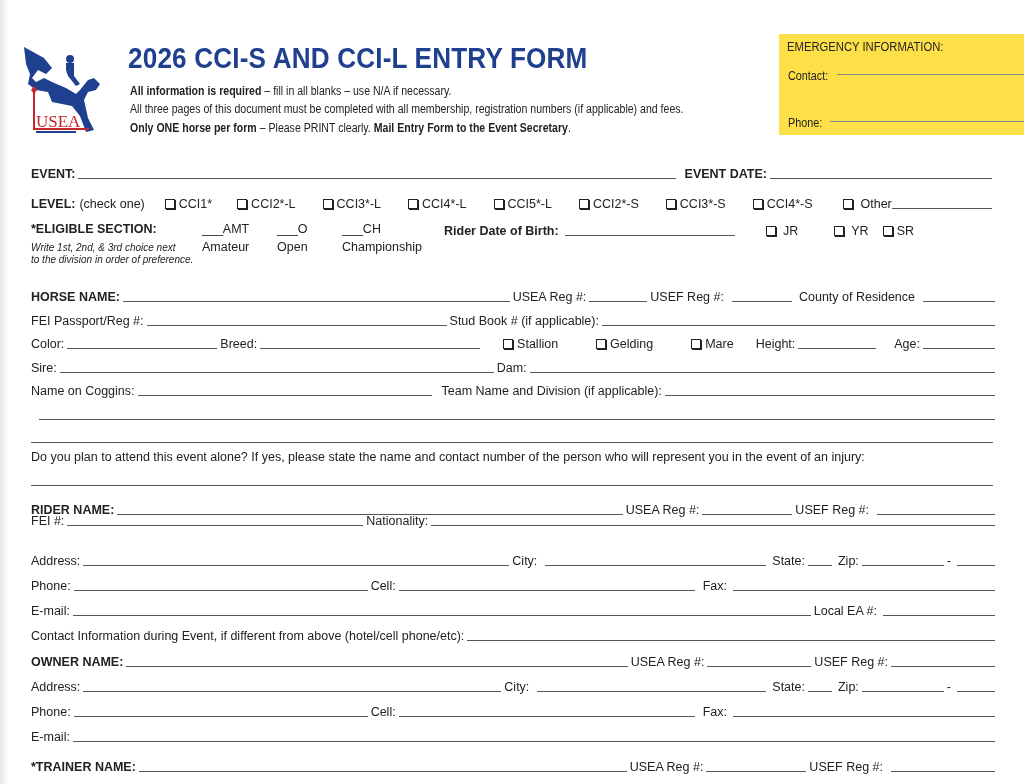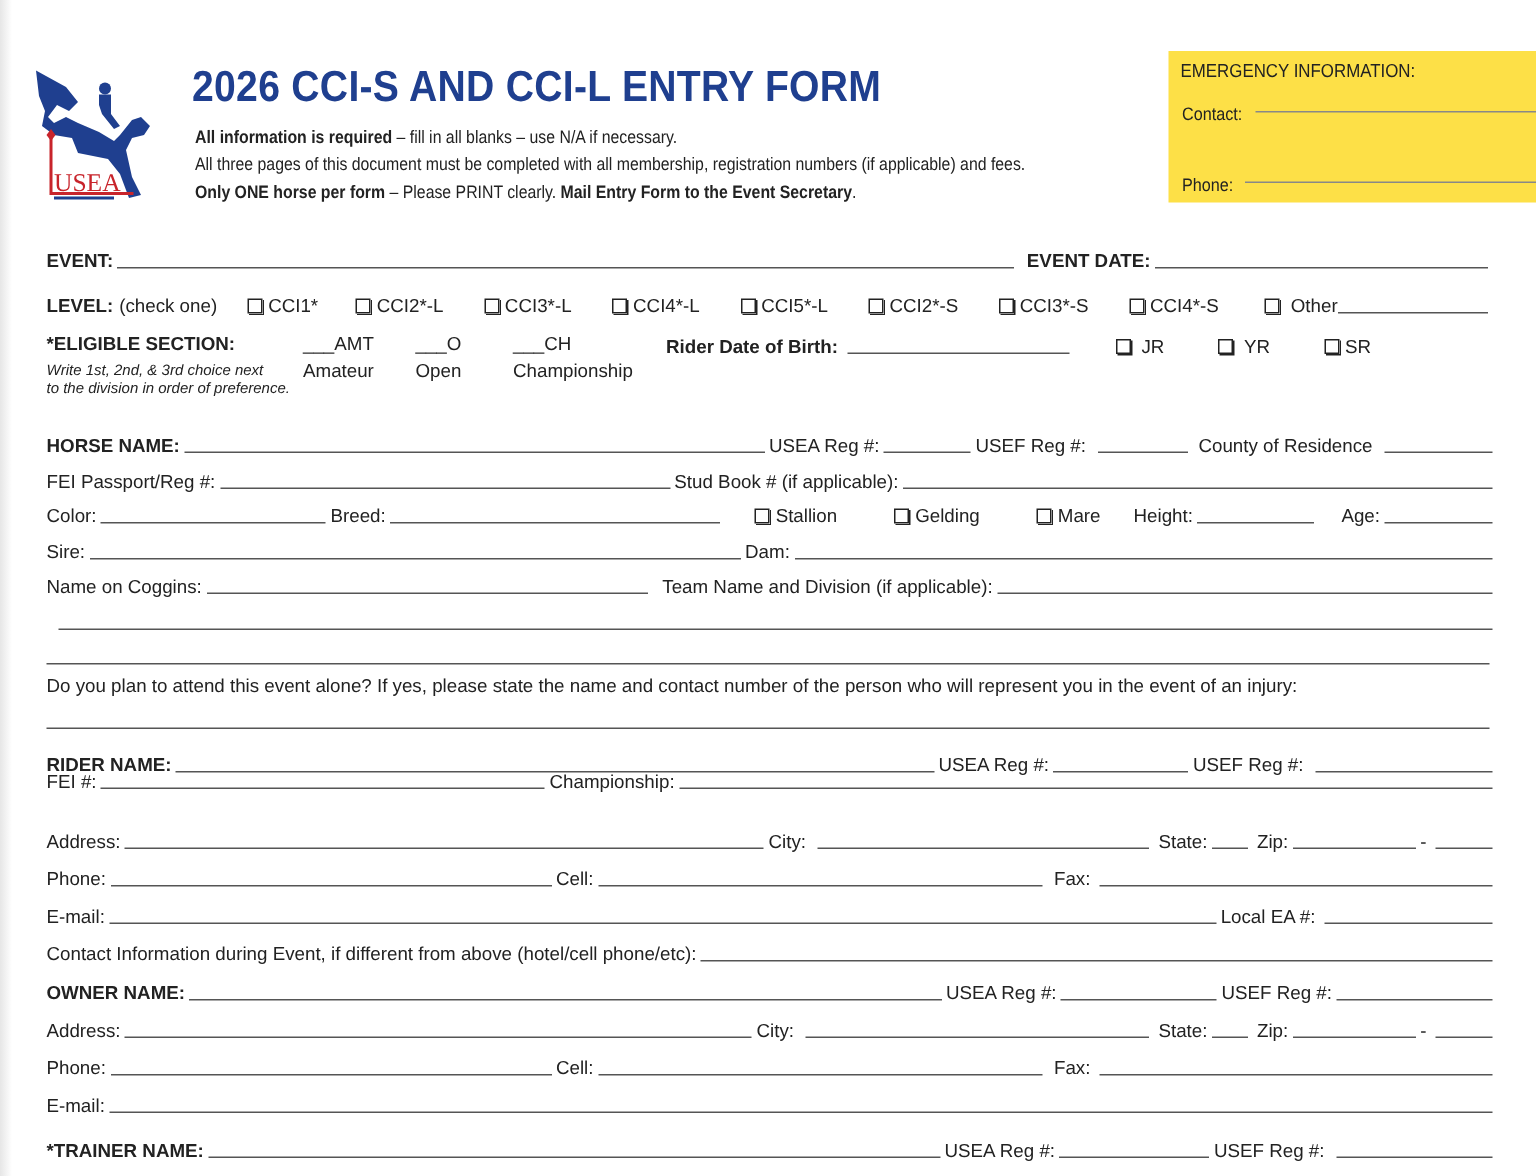--- a/index.html
+++ b/index.html
@@ -142,21 +142,21 @@
   <div>___CH</div>
   <div style="margin-top:4px">Championship</div>
 </div>
 <div class="row" style="left:444px;width:470px;top:222px">
   <span class="lab b">Rider Date of Birth:</span>
   <span class="blank" style="width:196px;margin-left:6px"></span>
   <span class="chk" style="margin-left:14px;margin-right:22px">
       <span class="box" style="margin-right:7px"></span>
       <span>JR</span>
     </span>
-  <span class="chk" style="margin-right:22px">
+  <span class="chk" style="">
       <span class="box" style="margin-right:7px"></span>
       <span>YR</span>
     </span>
   <span class="chk">
       <span class="box"></span>
       <span>SR</span>
     </span>
 </div>
 
 <div class="row" style="top:288px">
@@ -229,21 +229,21 @@
   <span class="blank grow"></span>
   <span class="lab">USEA Reg #:</span>
   <span class="blank" style="width:90px"></span>
   <span class="lab">USEF Reg #:</span>
   <span class="blank" style="width:118px;margin-left:8px;margin-right:0"></span>
 </div>
 
 <div class="row" style="top:512px">
   <span class="lab">FEI #:</span>
   <span class="blank" style="width:296px"></span>
-  <span class="lab">Championship:</span>
+  <span class="lab">Nationality:</span>
   <span class="blank grow" style="margin-right:0"></span>
 </div>
 
 <div class="row" style="top:552px">
   <span class="lab">Address:</span>
   <span class="blank" style="width:426px"></span>
   <span class="lab">City:</span>
   <span class="blank grow" style="margin-left:8px;margin-right:6px"></span>
   <span class="lab">State:</span>
   <span class="blank" style="width:24px;margin-right:6px"></span>

